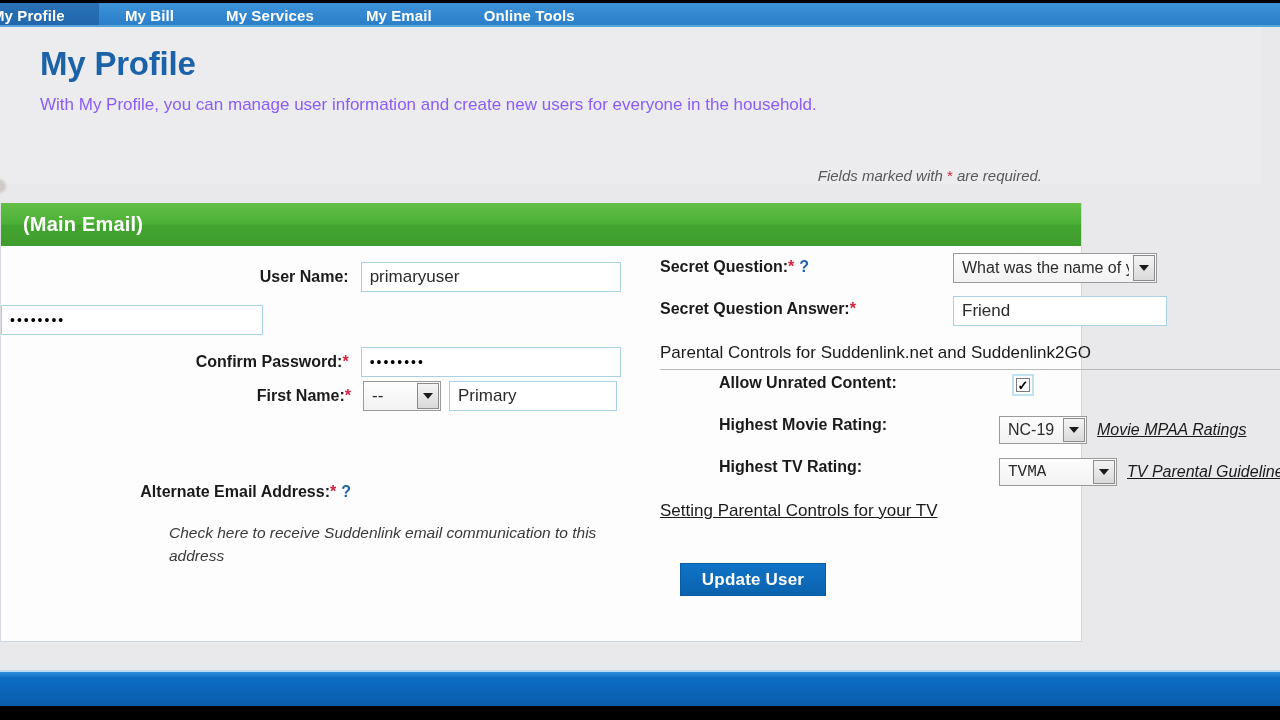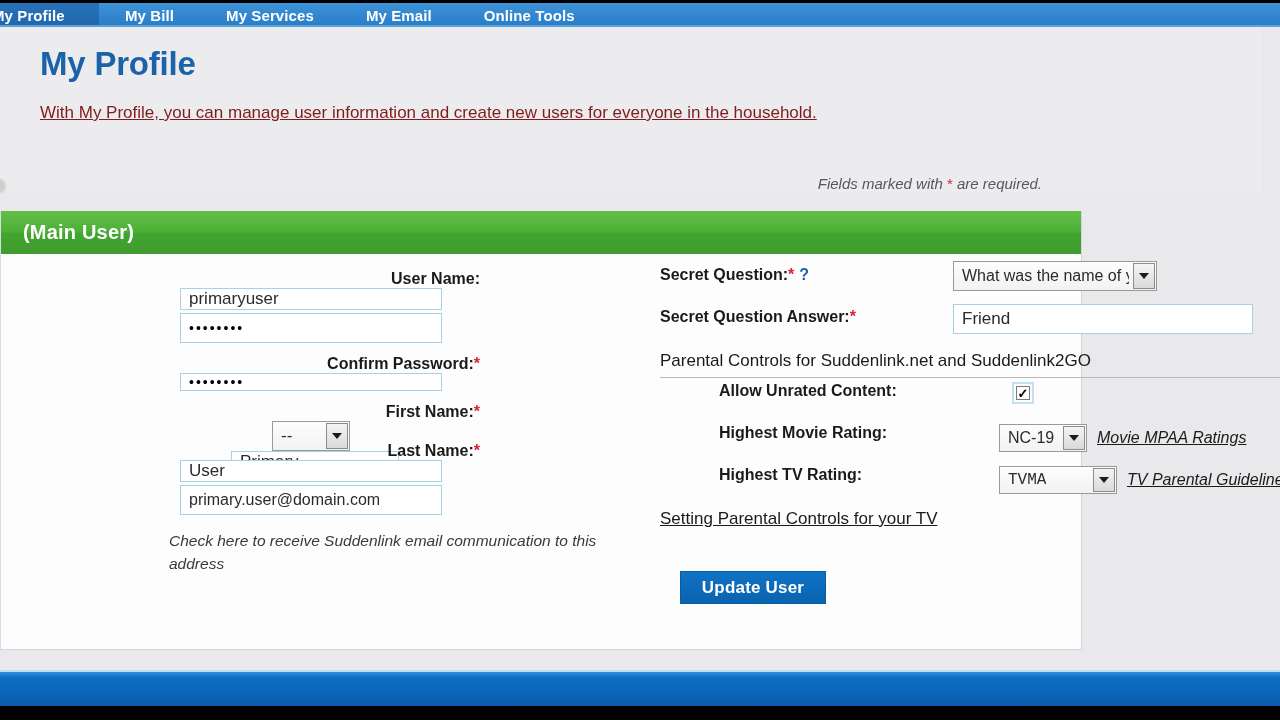--- a/index.html
+++ b/index.html
@@ -75,24 +75,23 @@
     background: #ececee;
   }
   .hdr-title {
     margin: 0 0 0 220px;
     color: #1c62a8;
     font-size: 33px;
     font-weight: bold;
     letter-spacing: -0.2px;
   }
   .hdr-sub {
-    margin: 20px 0 0 220px;
-    color: #7f1d1d;
-    font-size: 17px;
-    text-decoration: underline;
+    margin: 12px 0 0 220px;
+    color: #8b5cf6;
+    font-size: 17px;
   }
   .hdr-ghost {
     position: absolute; left: 172px; top: 152px;
     width: 14px; height: 14px;
     border-radius: 50%;
     background: #b9b2ac;
     opacity: .55;
     filter: blur(1px);
   }
   .required-note {
@@ -135,21 +134,20 @@
 
   
   .col-left  { position: absolute; left: 0;   top: 0; width: 626px; height: 395px; }
   .col-right { position: absolute; left: 646px; top: 0; width: 436px; height: 395px; }
 
   
   .frow {
     position: absolute;
     display: flex; align-items: center;
     height: 30px;
-    flex-direction: column;
   }
   .flabel {
     color: #1a1a1a;
     font-size: 16px;
     font-weight: bold;
     white-space: nowrap;
     text-align: left;
   }
   .flabel .star { color: #d81f3a; font-weight: bold; }
   .qmark { color: #1c62a8; font-weight: bold; font-size: 16px; margin-left: 5px; }
@@ -305,21 +303,21 @@
       <div class="hdr">
         <div class="hdr-title">My Profile</div>
         <div class="hdr-sub">With My Profile, you can manage user information and create new users for everyone in the household.</div>
         <div class="hdr-ghost"></div>
         <div class="required-note"><span>Fields marked with </span><span class="star">*</span><span> are required.</span></div>
       </div>
 
       <div class="panel">
 
         <div class="panel-head">
-          <span>(Main User)</span>
+          <span>(Main Email)</span>
         </div>
 
         <div class="panel-body">
 
           <div class="col-left">
 
             <div class="frow" style="left:0; top:16px; width:620px;">
               <div class="flabel" style="width:350px; text-align:right; padding-right:12px;">
                 <span>User Name:</span>
               </div>
@@ -336,47 +334,39 @@
 
             <div class="frow" style="left:0; top:101px; width:620px;">
               <div class="flabel" style="width:350px; text-align:right; padding-right:12px;">
                 <span>Confirm Password:</span><span class="star">*</span>
               </div>
               <div class="tinput pw" style="width:262px;">
                 <span>••••••••</span>
               </div>
             </div>
 
-            <div class="frow" style="left:0; top:149px; width:620px;">
+            <div class="frow" style="left:0; top:135px; width:620px;">
               <div class="flabel" style="width:350px; text-align:right; padding-right:12px;">
                 <span>First Name:</span><span class="star">*</span>
               </div>
               <div class="sel" style="width:78px;">
                 <span class="sel-text">--</span>
                 <span class="arrow-box">
                     <span class="caret"></span>
                   </span>
               </div>
               <div class="tinput" style="width:168px; margin-left:8px;">
                 <span>Primary</span>
               </div>
             </div>
 
-            <div class="frow" style="left:0; top:188px; width:620px;">
+
+            <div class="frow" style="left:0; top:231px; width:620px;">
               <div class="flabel" style="width:350px; text-align:right; padding-right:12px;">
-                <span>Last Name:</span><span class="star">*</span>
-              </div>
-              <div class="tinput" style="width:262px;">
-                <span>User</span>
-              </div>
-            </div>
-
-            <div class="frow" style="left:0; top:231px; width:620px;">
-              <div class="tinput" style="width:262px; font-size:16px;">
-                <span>primary.user@domain.com</span>
+                <span>Alternate Email Address:</span><span class="star">*</span><span class="qmark">?</span>
               </div>
             </div>
 
             <div class="note-italic" style="left:168px; top:275px;">Check here to receive Suddenlink email communication to this address</div>
 
           </div>
 
           <div class="col-right">
 
             <div class="rrow" style="left:13px; top:12px;">
@@ -388,21 +378,21 @@
               <span class="sel-text" style="font-size:16px;">What was the name of your best child</span>
               <span class="arrow-box">
                   <span class="caret"></span>
                 </span>
             </div>
 
             <div class="rrow" style="left:13px; top:54px;">
               <span class="flabel">Secret Question Answer:</span>
                 <span class="star" style="color:#d81f3a; font-weight:bold; font-size:16px;">*</span>
             </div>
-            <div class="tinput" style="position:absolute; left:306px; top:50px; width:300px;text-align:right;">
+            <div class="tinput" style="position:absolute; left:306px; top:50px; width:214px;text-align:right;">
               <span>Friend</span>
             </div>
 
             <div class="section-title" style="left:13px; top:97px;">Parental Controls for Suddenlink.net and Suddenlink2GO</div>
             <div class="hr-line" style="left:13px; top:123px; width:735px;"></div>
 
             <div class="rrow" style="left:72px; top:128px;">
               <span class="flabel">Allow Unrated Content:</span>
             </div>
             <div class="checkbox" style="position:absolute; left:365px; top:128px;">

